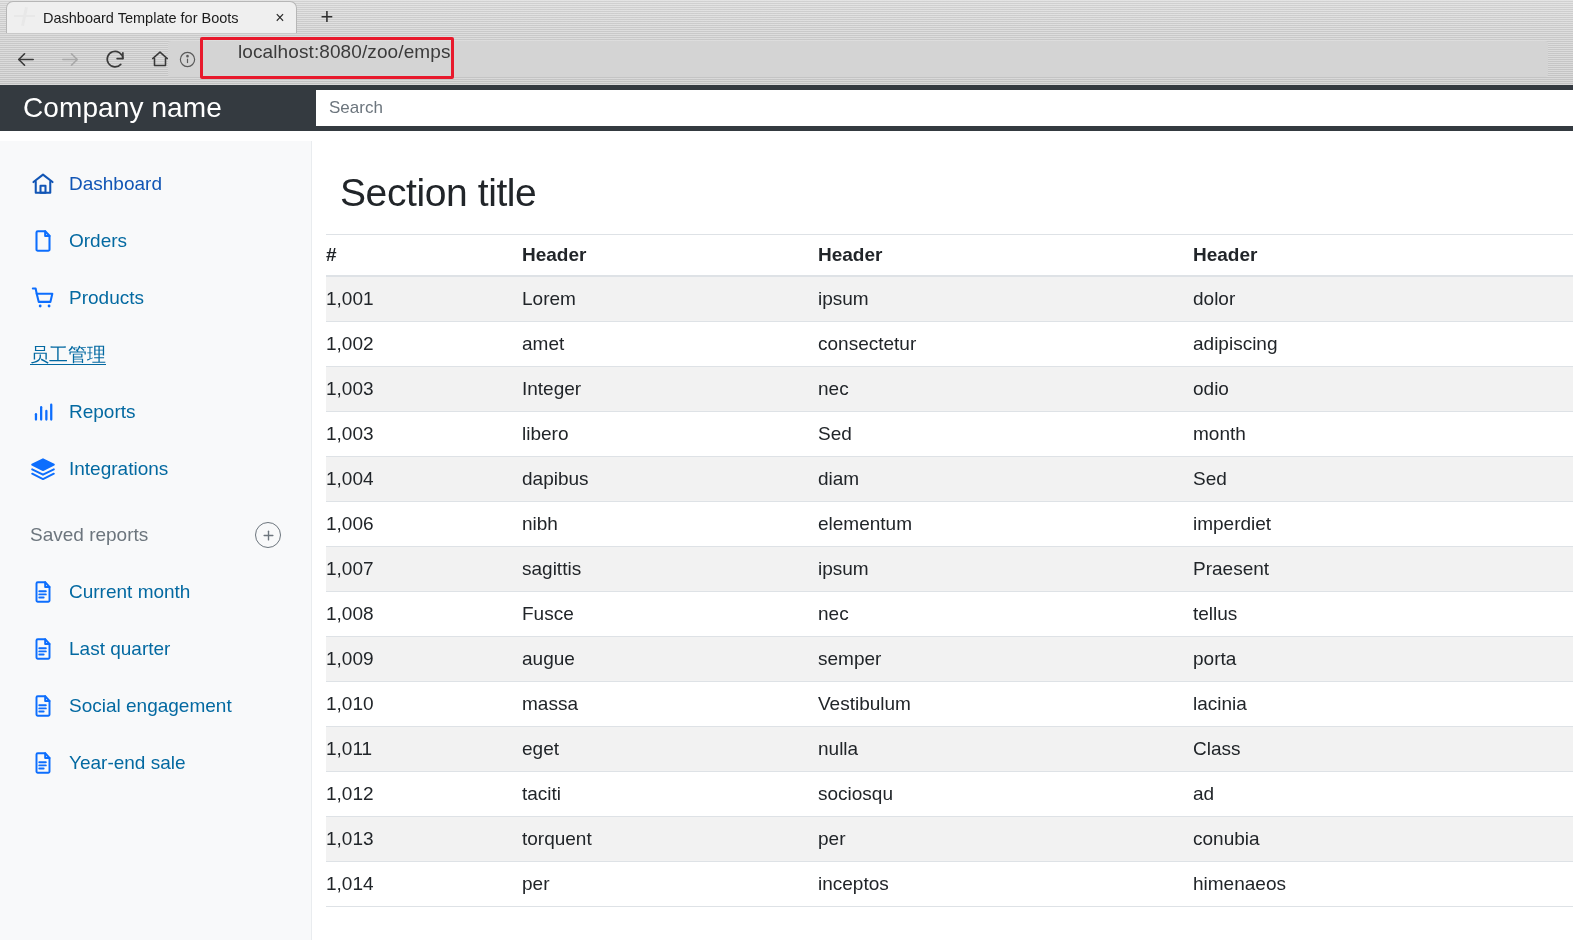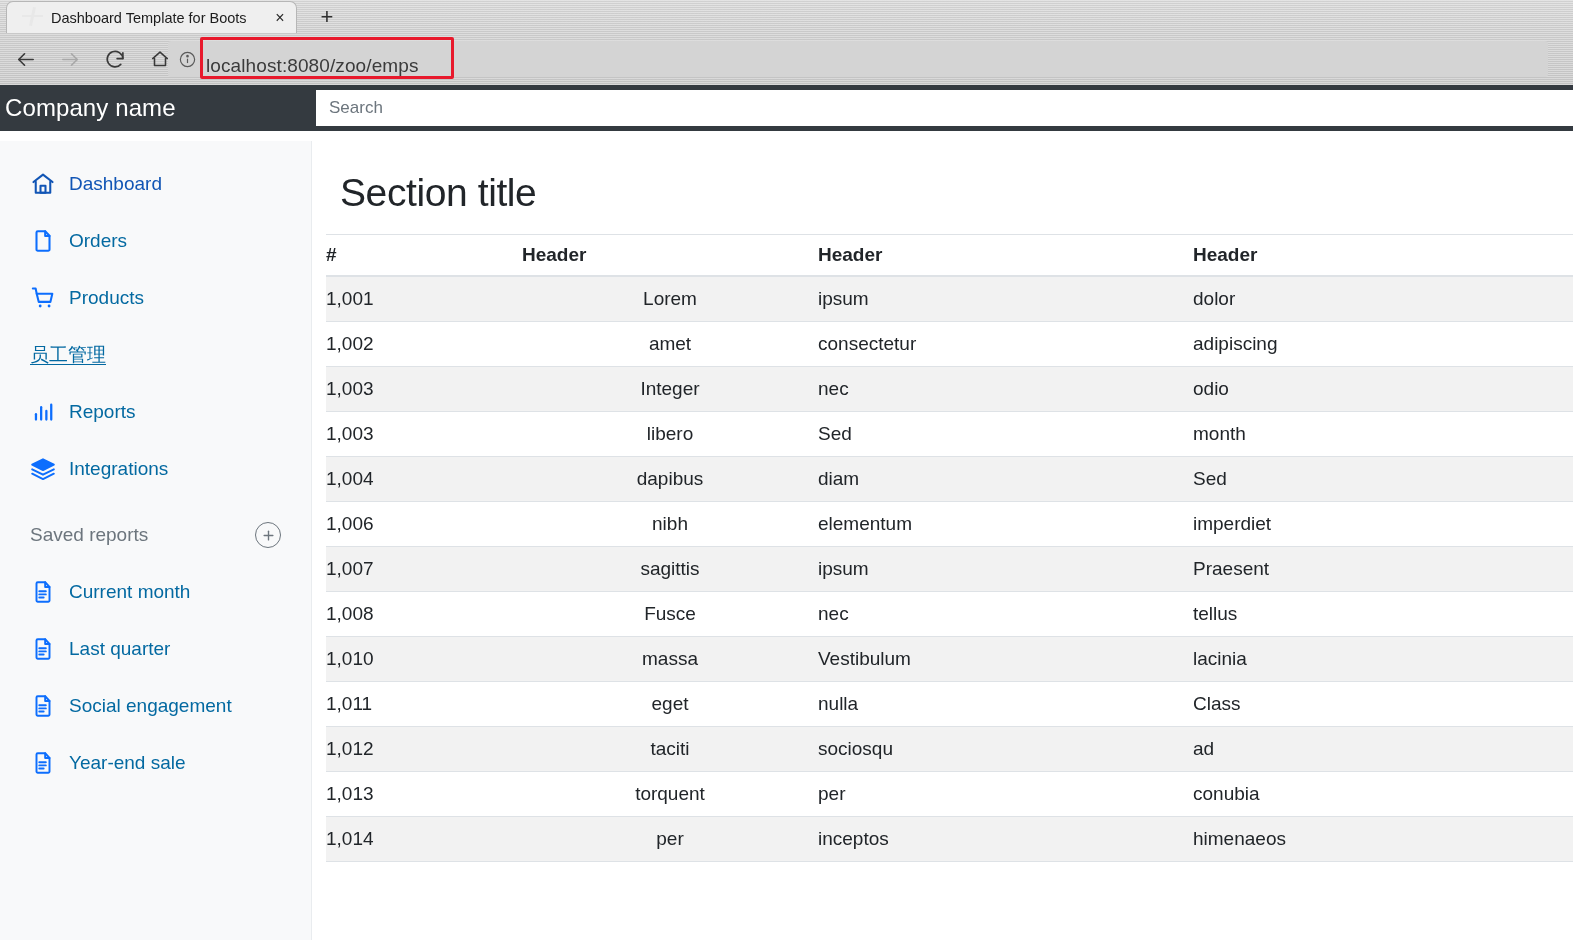--- a/index.html
+++ b/index.html
@@ -29,21 +29,21 @@
   
   .tab-strip {
     position: absolute; left: 0; top: 0; width: 1573px; height: 33px;
   }
   .tab {
     position: absolute; left: 6px; top: 1px;
     width: 291px; height: 32px;
     background: #efefef;
     border-top-left-radius: 7px; border-top-right-radius: 7px;
     border: 1px solid #b6b6b6; border-bottom: none;
-    display: flex; align-items: center; padding: 0 6px 0 18px;
+    display: flex; align-items: center; padding: 0 6px 0 10px;
   }
   .tab-favicon {
     width: 17px; height: 17px; flex: 0 0 17px;
     margin-right: 9px; position: relative;
   }
   .globe {
     width: 15px; height: 15px; border-radius: 50%;
     background: #7d7d7d;
     position: relative; overflow: hidden;
     box-shadow: inset 0 0 0 1px #5f5f5f;
@@ -85,21 +85,21 @@
     display: flex; align-items: center; justify-content: center;
     color: #3a3a3a;
   }
   .nav-btn.disabled { color: #a8a8a8; }
   .nav-btn svg { display: block; }
 
   .urlbar-wrap {
     position: absolute; left: 168px; top: 8px;
     width: 1380px; height: 36px;
     background: #d4d4d4; border-radius: 3px;
-    display: flex; align-items: flex-end;
+    display: flex; align-items: flex-start; gap: 32px;
   }
   .site-info {
     width: 38px; height: 36px; flex: 0 0 38px;
     display:flex; align-items:center; justify-content:center;
     color:#5a5a5a;
   }
   .url-text {
     font-size: 19px; color: #3b3b3b; letter-spacing: 0.1px;
     white-space: nowrap;
   }
@@ -121,22 +121,22 @@
 
   .topnav {
     position: absolute; left: 0; top: 0;
     width: 1573px; height: 46px;
     background: #343a40;
     display: flex; align-items: stretch;
   }
   .brand {
     width: 312px; flex: 0 0 312px;
     display: flex; align-items: center;
-    padding-left: 5px;
-    color: #ffffff; font-size: 24px; letter-spacing: .1px;
+    padding-left: 23px;
+    color: #ffffff; font-size: 28px; letter-spacing: .1px;
   }
   .search-wrap {
     flex: 1 1 auto; display: flex; align-items: center;
     padding: 5px 0 5px 4px;
   }
   .search-input {
     width: 100%; height: 36px;
     border: 1px solid #ffffff; border-radius: 0;
     background: #ffffff; outline: none;
     font-family: "Liberation Sans", sans-serif;
@@ -216,21 +216,21 @@
     border-bottom: 2px solid #dee2e6;
     font-size: 19px;
   }
   table.data td {
     padding: 11px 0 11px 0;
     border-bottom: 1px solid #dee2e6;
   }
   table.data tbody tr:nth-child(odd) { background: #f2f2f2; }
   table.data tbody tr:nth-child(even) { background: #ffffff; }
   .col-0 { width: 196px; padding-left: 0 !important; }
-  .col-1 { width: 296px; text-align: center; }
+  .col-1 { width: 296px; }
   .col-2 { width: 375px; }
   .col-3 { width: auto; }
 </style>
 </head>
 <body>
 
 <div class="browser-chrome">
   <div class="chrome-texture"></div>
 
   <div class="tab-strip">
@@ -476,20 +476,26 @@
                 <td class="col-2">ipsum</td>
                 <td class="col-3">Praesent</td>
               </tr>
               <tr>
                 <td class="col-0">1,008</td>
                 <td class="col-1">Fusce</td>
                 <td class="col-2">nec</td>
                 <td class="col-3">tellus</td>
               </tr>
               <tr>
+                <td class="col-0">1,009</td>
+                <td class="col-1">augue</td>
+                <td class="col-2">semper</td>
+                <td class="col-3">porta</td>
+              </tr>
+              <tr>
                 <td class="col-0">1,010</td>
                 <td class="col-1">massa</td>
                 <td class="col-2">Vestibulum</td>
                 <td class="col-3">lacinia</td>
               </tr>
               <tr>
                 <td class="col-0">1,011</td>
                 <td class="col-1">eget</td>
                 <td class="col-2">nulla</td>
                 <td class="col-3">Class</td>

